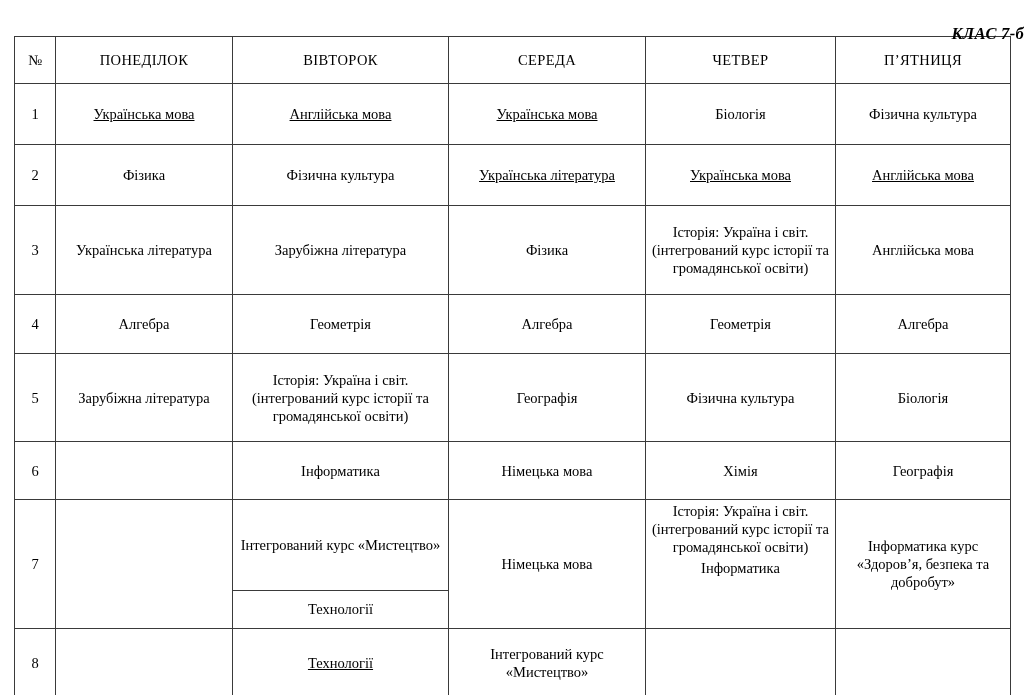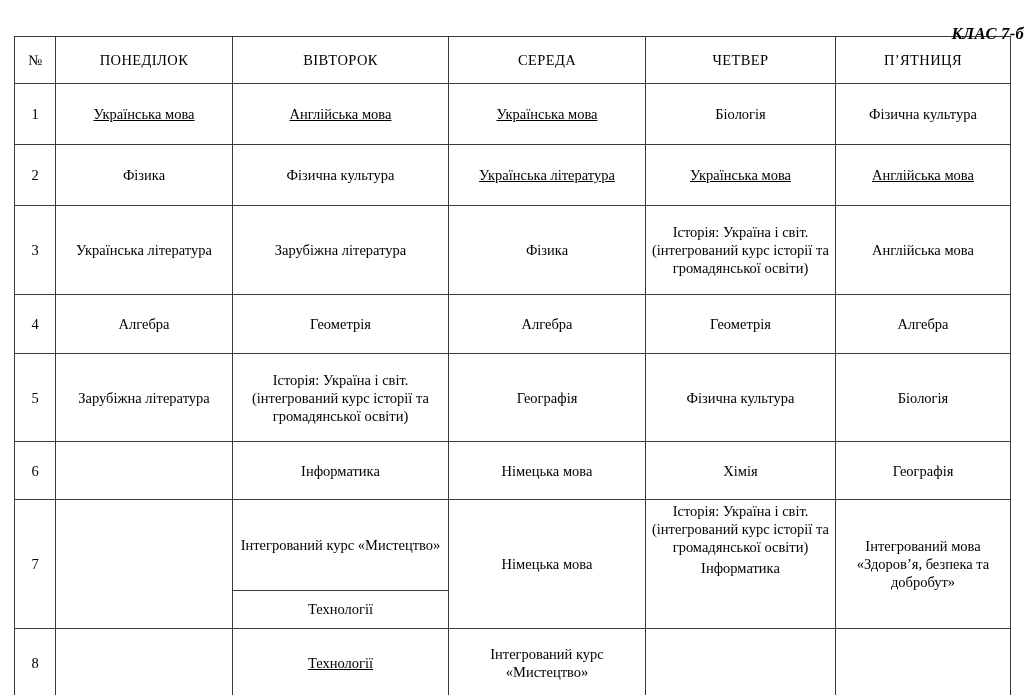--- a/index.html
+++ b/index.html
@@ -214,21 +214,21 @@
           <div class="sub sub-top">Інтегрований курс «Мистецтво»</div>
           <div class="sub sub-bot">Технології</div>
         </td>
         <td class="cell-pad va-mid">Німецька мова</td>
         <td>
           <div class="stack">
             <div class="hist">Історія: Україна і світ. (інтегрований курс історії та громадянської освіти)</div>
             <div class="second">Інформатика</div>
           </div>
         </td>
-        <td class="cell-pad va-mid">Інтегрований мова «Здоров’я, безпека та добробут»</td>
+        <td class="cell-pad va-mid">Інформатика курс «Здоров’я, безпека та добробут»</td>
       </tr>
 
       <tr class="r8">
         <td class="num va-mid">8</td>
         <td class="cell-pad va-mid empty"></td>
         <td class="cell-pad va-top pad-t8">Технології</td>
         <td class="cell-pad va-top pad-t4">Інтегрований курс «Мистецтво»</td>
         <td class="cell-pad va-mid empty"></td>
         <td class="cell-pad va-mid empty"></td>
       </tr>

